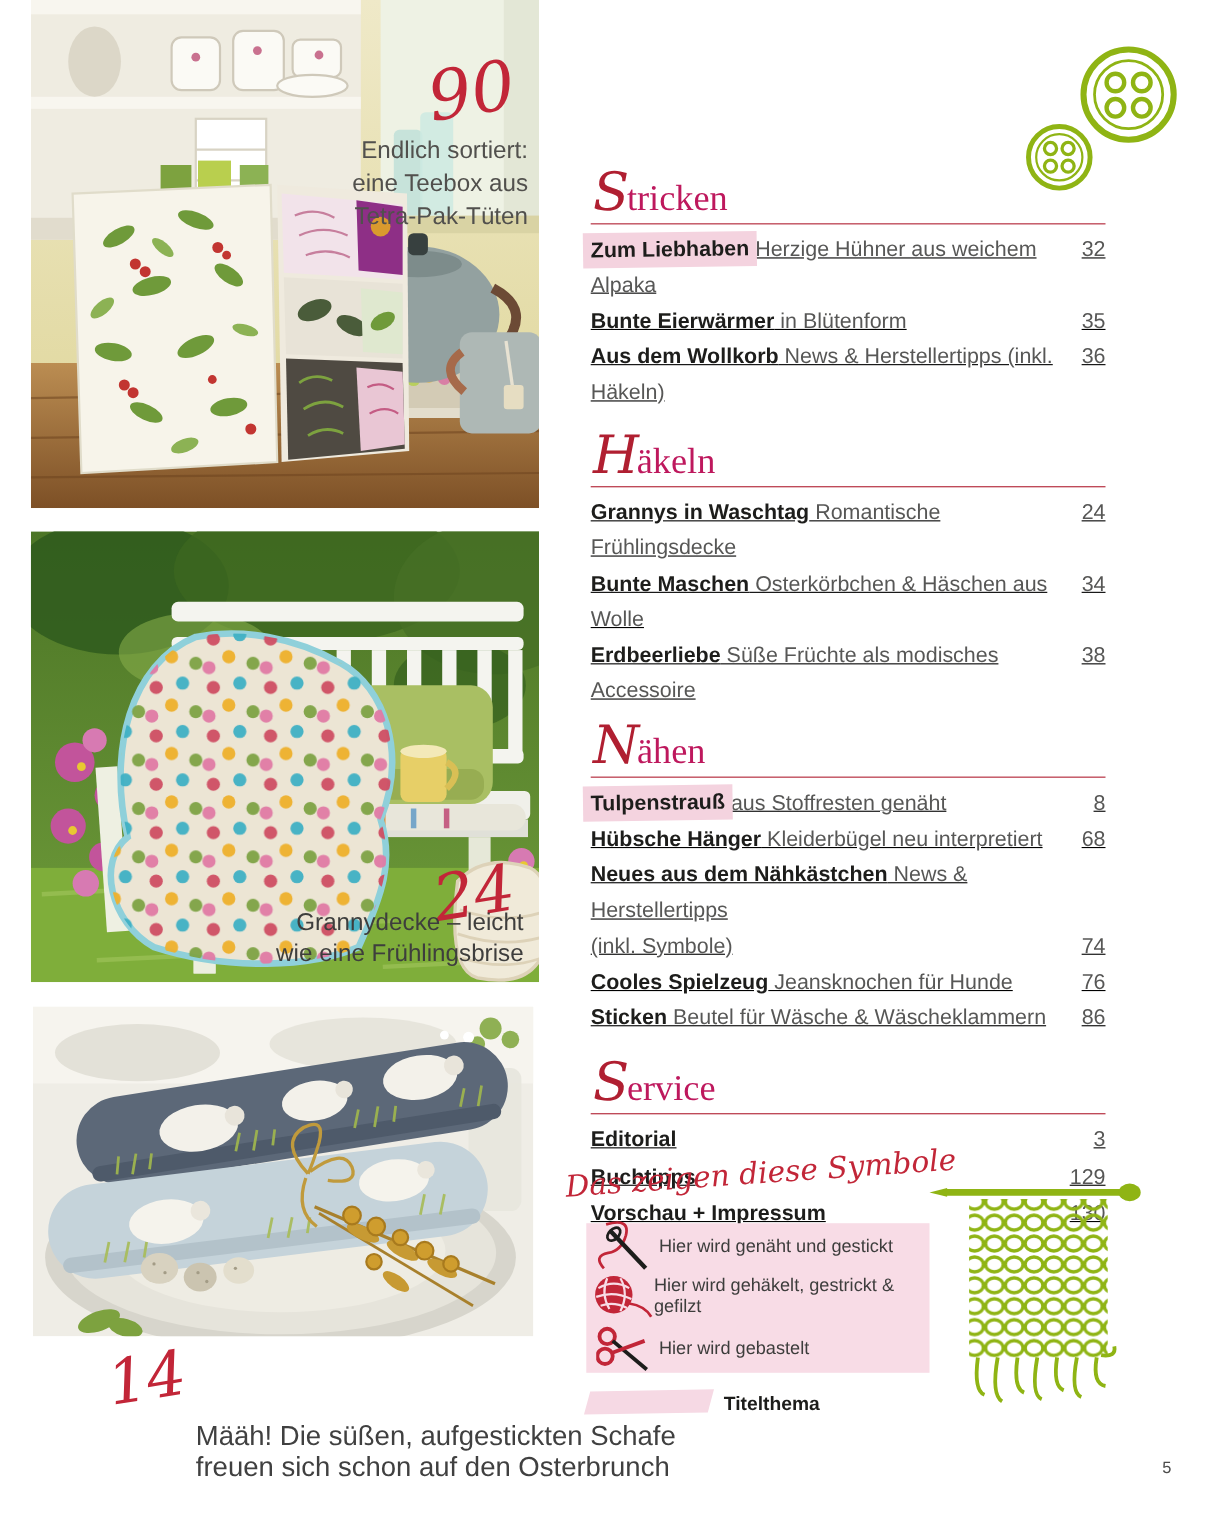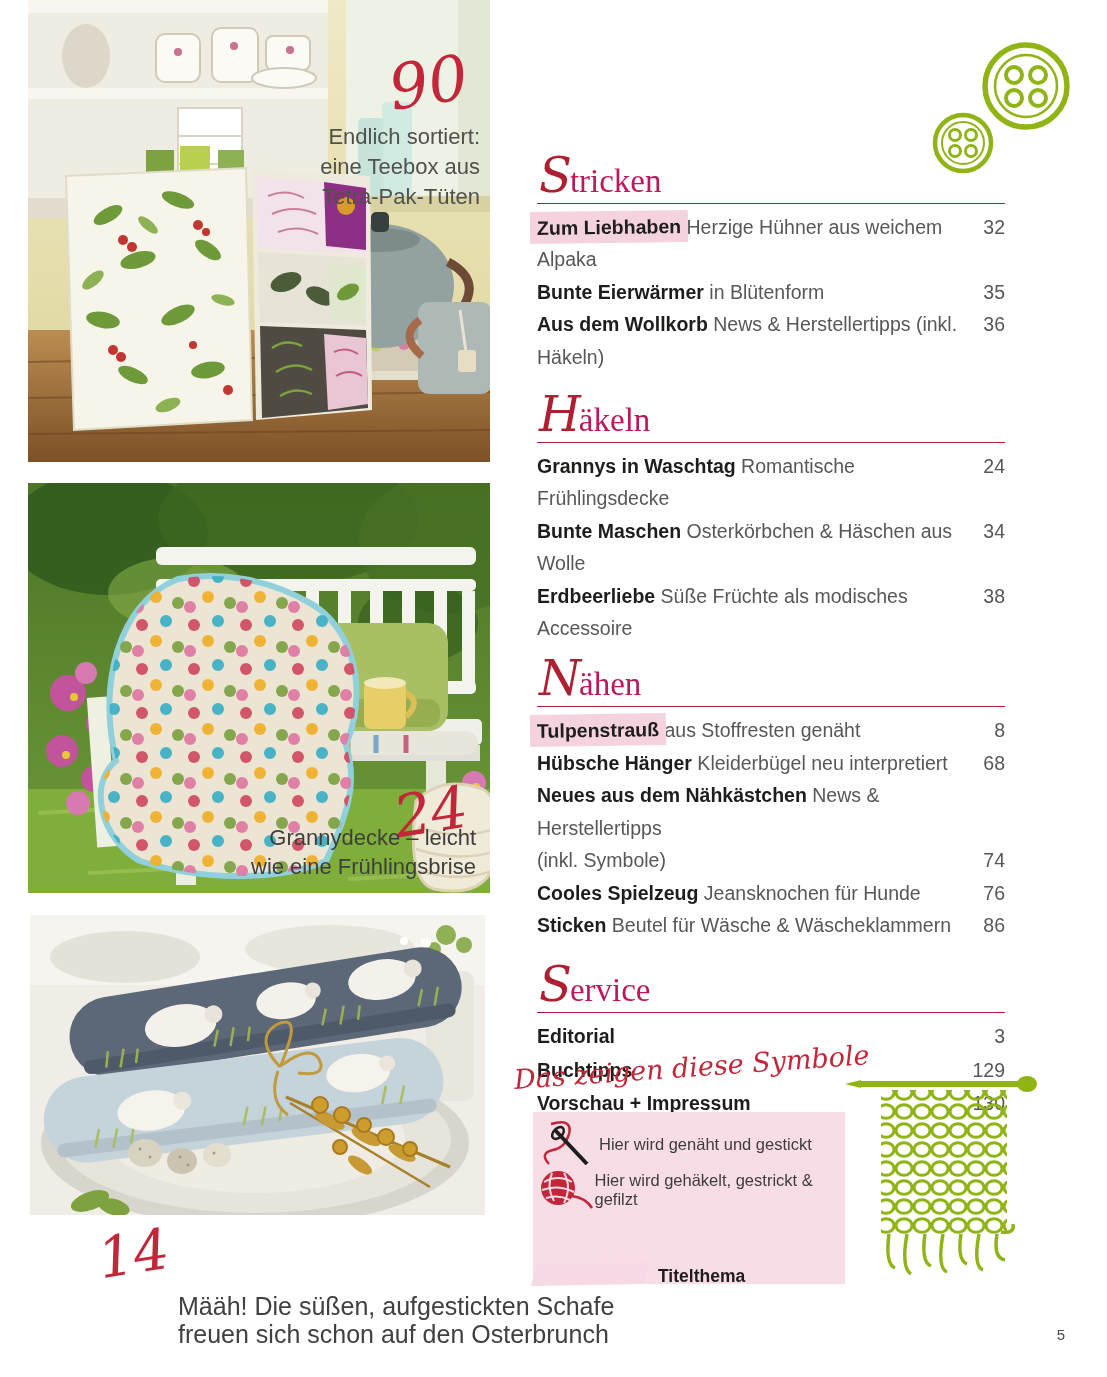--- a/index.html
+++ b/index.html
@@ -28,36 +28,36 @@
   .toc { position:absolute; left:537px; top:156px; width:468px; }
   .toc-section { margin-bottom:22px; }
   .toc-section:nth-of-type(2) { margin-bottom:15px; }
   .toc-section:nth-of-type(3) { margin-bottom:24px; }
   .toc-section:nth-of-type(4) { margin-bottom:10px; }
   .sec-head { border-bottom:1.6px solid #b01f31; padding:0 0 3px 2px; margin-bottom:7px;
               font-weight:normal; white-space:nowrap; }
   .sec-head .cap { font-family:"DejaVu Serif", serif; font-style:italic; font-size:48px;
                    color:#b01f31; line-height:38px; letter-spacing:-2px; }
   .sec-head .rest { font-family:"Liberation Serif", serif; font-size:33px; color:#be185d; }
-  .entries { list-style:none; }
+  .entries { list-style:none;text-decoration:underline; }
   .entry { display:flex; align-items:baseline; font-size:19.5px; line-height:32.4px; }
   .toc-section:last-of-type .entry { line-height:33.5px; }
   .etext { flex:1; min-width:0; }
   .etitle { font-weight:bold; color:#1d1d1b; }
   .etitle.hl { background:#f4d3df; display:inline-block; padding:0 7px; margin:0 -7px;
                transform:rotate(-0.8deg); }
   .edesc { color:#575756; }
   .epage { margin-left:12px; color:#575756; }
 
   
   .legend-title { position:absolute; left:513px; top:1064px; font-family:"DejaVu Serif", serif;
                   font-style:italic; font-size:27px; color:#c22638; transform:rotate(-4deg);
                   transform-origin:left top; white-space:nowrap; }
-  .legend-box { position:absolute; left:533px; top:1112px; width:312px; height:172px;
-                background:#f8dce6; display:flex; flex-direction:column; justify-content:flex-start;
+  .legend-box { position:absolute; left:533px; top:1112px; width:312px; height:136px;
+                background:#f8dce6; display:flex; flex-direction:column; justify-content:center;
                 padding:8px 4px; }
   .legend-row { display:flex; align-items:center; }
   .legend-icon { width:62px; display:flex; justify-content:center; align-items:center; }
   .legend-label { font-size:16.5px; color:#3d3d3c; }
   .tt-swatch { position:absolute; left:534px; top:1264px; width:112px; height:21px;
                background:#f6d9e4; transform:skewX(-16deg) rotate(-1deg); }
   .tt-label { position:absolute; left:658px; top:1266px; font-weight:bold; font-size:17.5px; color:#1d1d1b; }
 
   
   .buttons-svg { position:absolute; left:918px; top:28px; }
@@ -506,20 +506,31 @@
               <path d="M4,22 q16,-6 32,2"></path>
               <path d="M8,30 q12,-4 24,2"></path>
         <path d="M14,5 q-6,14 2,28"></path>
               <path d="M26,5 q8,14 0,30"></path>
       </g>
       <path d="M34,28 q14,2 20,12" stroke="#c22638" stroke-width="2.5" fill="none"></path>
     </svg>
         </span>
         <span class="legend-label">Hier wird gehäkelt, gestrickt &amp; gefilzt</span>
       </div>
+      <div class="legend-row">
+        <span class="legend-icon">
+          <svg id="tpl-scissors-icon" width="52" height="50" viewBox="0 0 52 50">
+      <circle cx="10" cy="14" r="7" fill="none" stroke="#c22638" stroke-width="3.5"></circle>
+      <circle cx="8" cy="32" r="7" fill="none" stroke="#c22638" stroke-width="3.5"></circle>
+      <line x1="15" y1="18" x2="46" y2="44" stroke="#1d1d1b" stroke-width="3.5"></line>
+      <line x1="14" y1="29" x2="44" y2="18" stroke="#c22638" stroke-width="3.5"></line>
+    </svg>
+        </span>
+        <span class="legend-label">Hier wird gebastelt</span>
+      </div>
     </div>
   <div class="tt-swatch"></div>
   <div class="tt-label">Titelthema</div>
 
   <svg class="buttons-svg" width="164" height="150" viewBox="0 0 164 150">
     <g stroke="#8fb414" fill="none">
       <circle cx="108" cy="58" r="41" stroke-width="5.5"></circle>
       <circle cx="108" cy="58" r="31" stroke-width="2.5"></circle>
       <circle cx="96" cy="47" r="8" stroke-width="4"></circle>
       <circle cx="120" cy="47" r="8" stroke-width="4"></circle>

